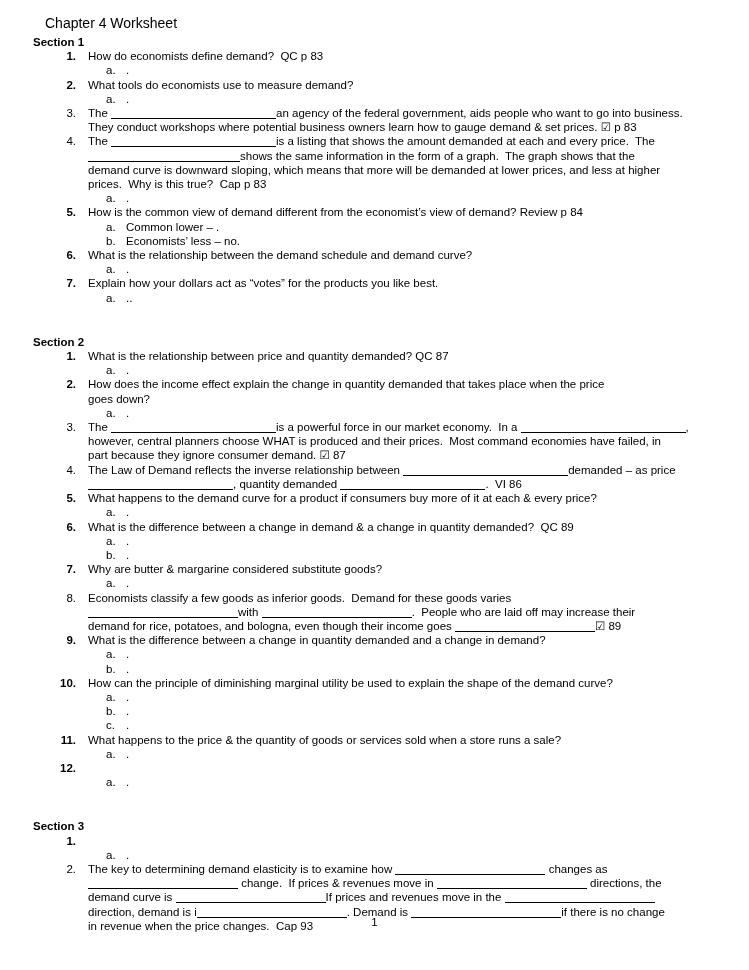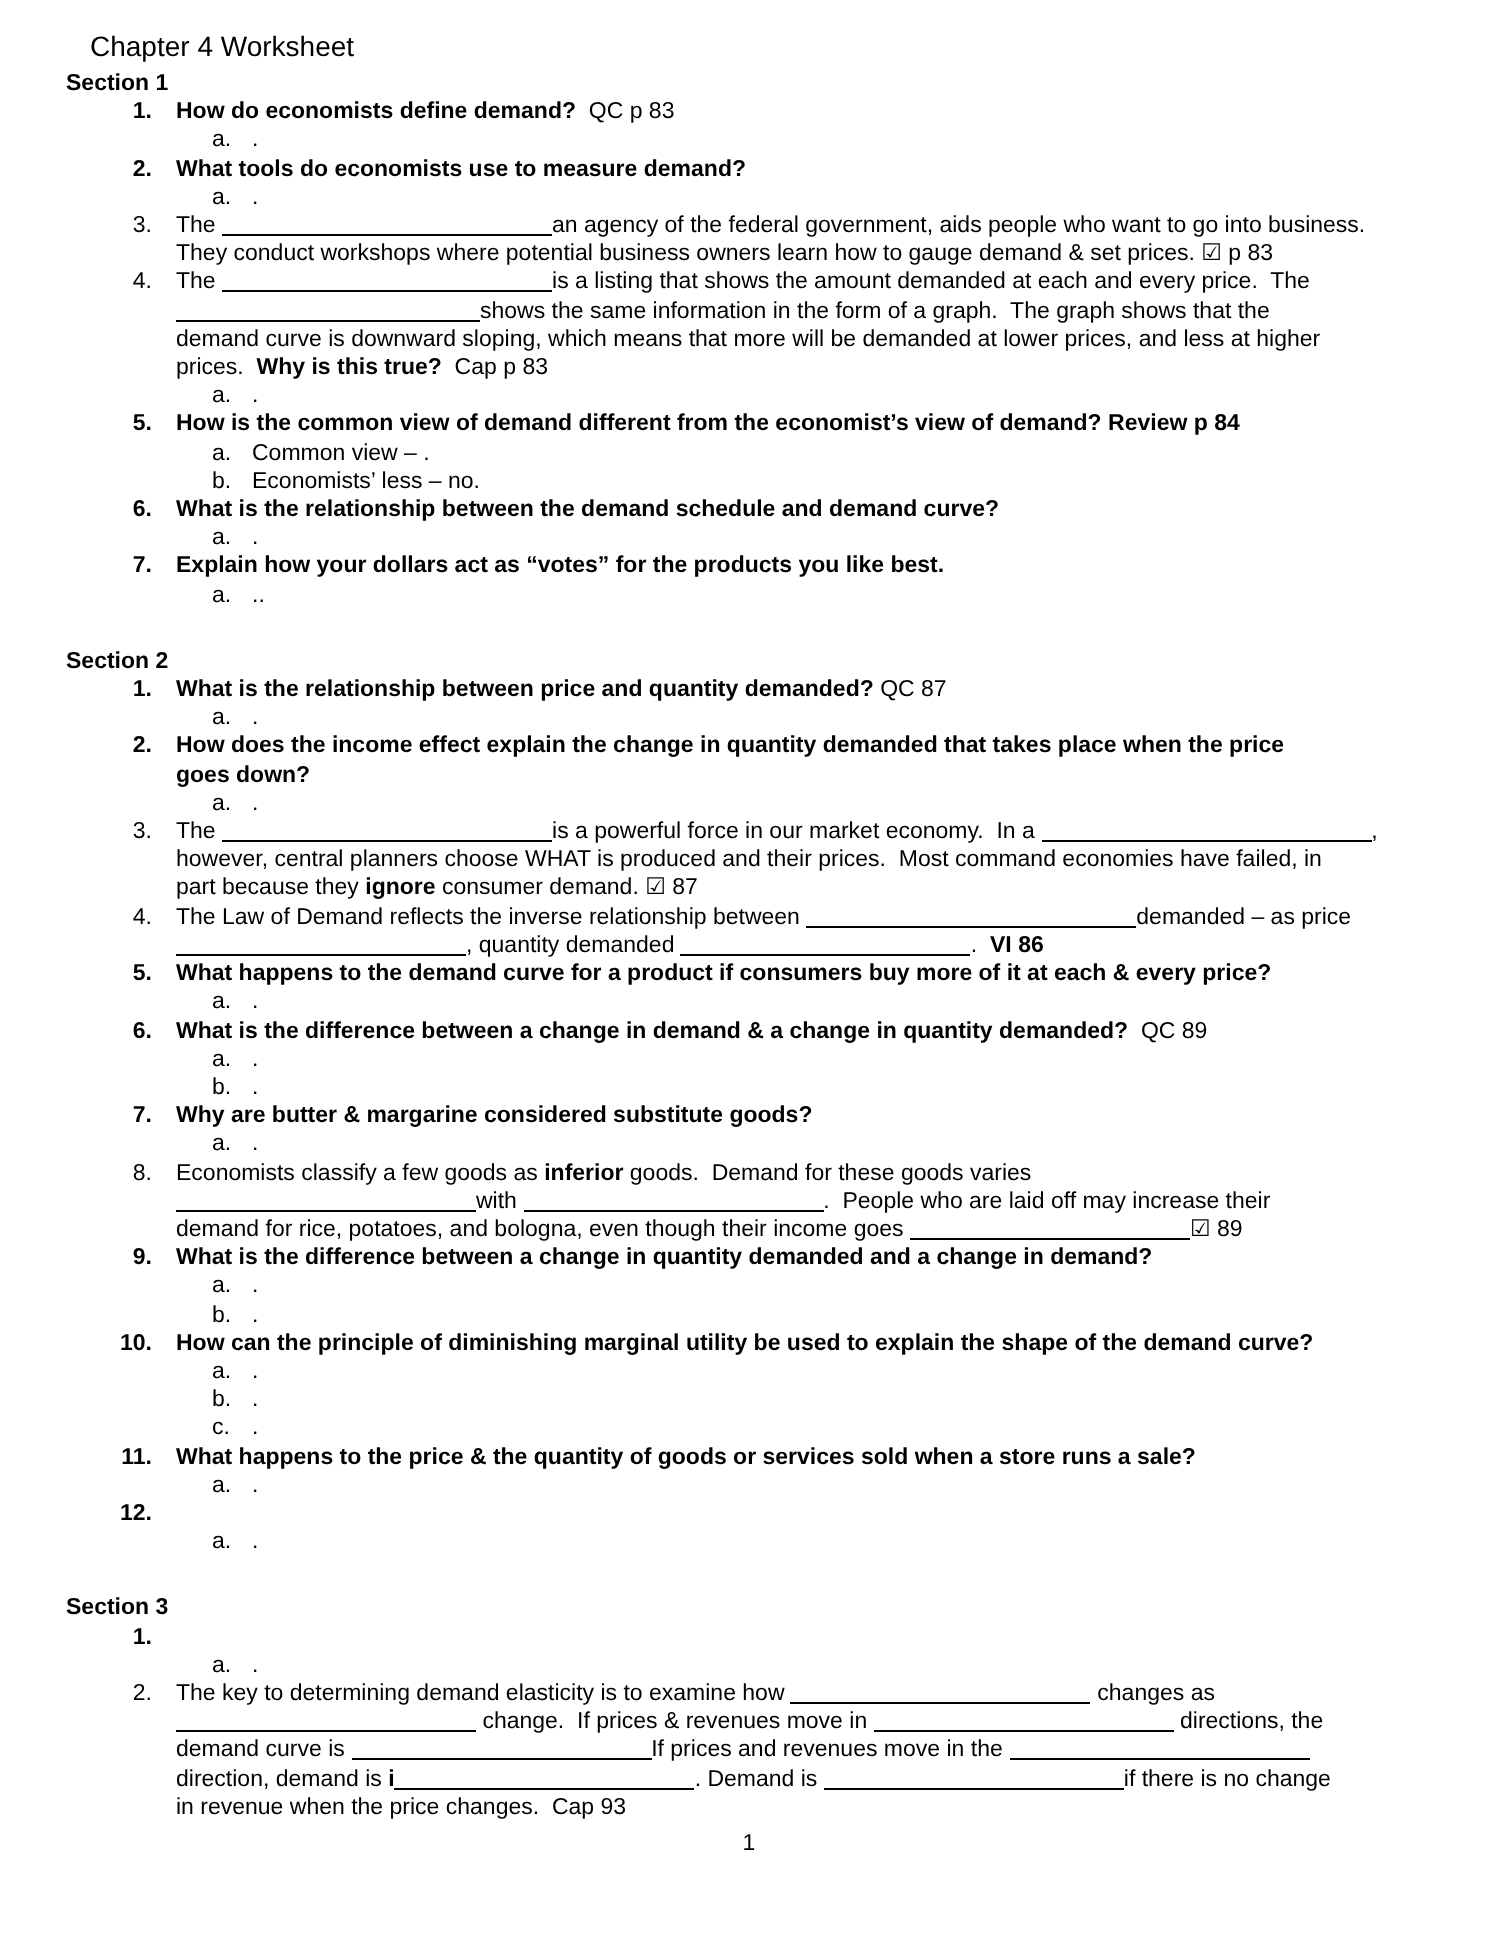--- a/index.html
+++ b/index.html
@@ -3,29 +3,29 @@
 <meta charset="utf-8">
 <style>
   html,body{margin:0;padding:0}
   body{
     width:749px;height:970px;background:#ffffff;position:relative;
     font-family:"Liberation Sans",sans-serif;font-size:11.5px;line-height:14.2px;color:#000;
     overflow:hidden;
   }
   .title{font-size:14px;line-height:17px;padding:15px 0 0 45px;margin:0 0 3px 0;font-weight:400}
   .sections{display:block}
-  .section{margin-top:19px}
+  .section{margin-top:30px}
   .section:first-child{margin-top:0}
   .section-heading{padding-left:33px;font-weight:700}
   .item{display:flex;padding-left:44px}
   .num{flex:0 0 32px;text-align:right;padding-right:12px}
   .num.b{font-weight:700}
   .content{width:617px}
   .content span{white-space:pre-wrap}
-  .b{font-weight:700}
+  .b{font-weight:400}
   .blank{display:inline-block;height:10px;border-bottom:1px solid #000;vertical-align:-2px}
   .sub{display:flex;padding-left:106px}
   .sub-label{flex:0 0 20px}
   .sub-text{white-space:pre-wrap}
   .footer{position:absolute;left:0;right:0;top:915px;text-align:center}
 </style>
 </head>
 <body>
 
 <div class="title">Chapter 4 Worksheet</div>
@@ -60,21 +60,21 @@
       <div class="sub">
         <span class="sub-label">a.</span>
         <span class="sub-text">.</span>
       </div>
       <div class="item">
         <div class="num b">5.</div>
         <div class="content"><span class="b">How is the common view of demand different from the economist’s view of demand? Review p 84</span></div>
       </div>
       <div class="sub">
         <span class="sub-label">a.</span>
-        <span class="sub-text">Common view – .</span>
+        <span class="sub-text">Common lower – .</span>
       </div>
       <div class="sub">
         <span class="sub-label">b.</span>
         <span class="sub-text">Economists’ less – no.</span>
       </div>
       <div class="item">
         <div class="num b">6.</div>
         <div class="content"><span class="b">What is the relationship between the demand schedule and demand curve?</span></div>
       </div>
       <div class="sub">

